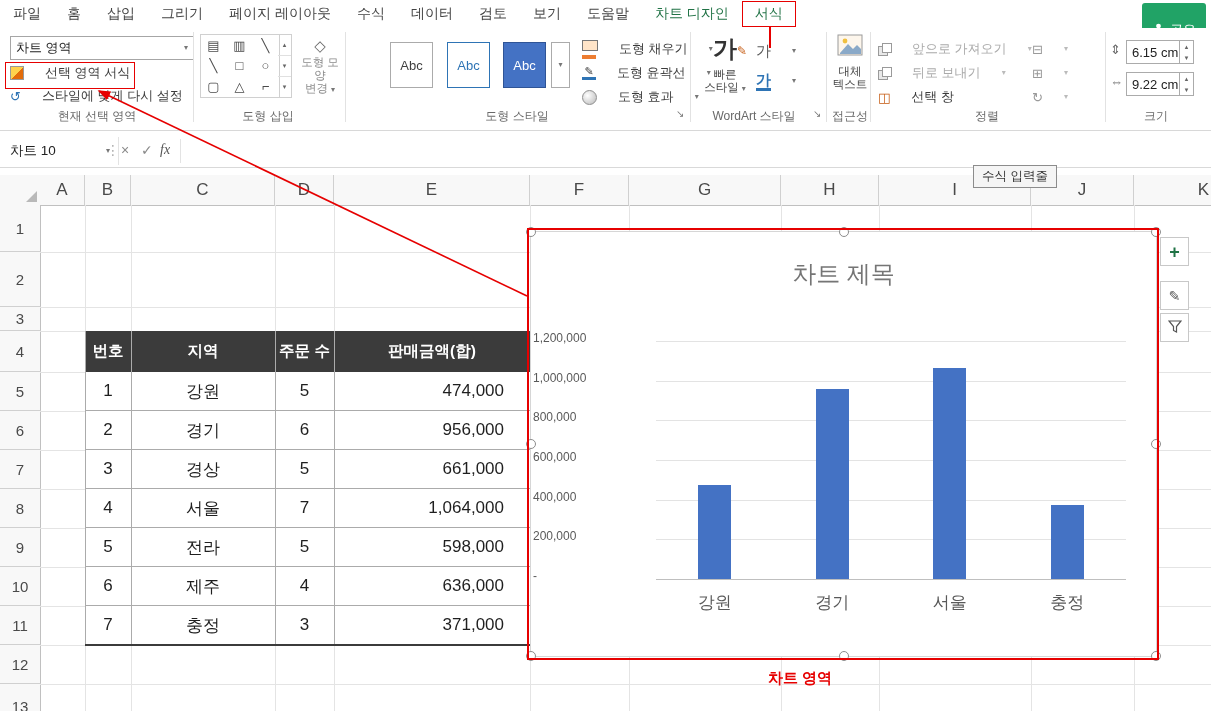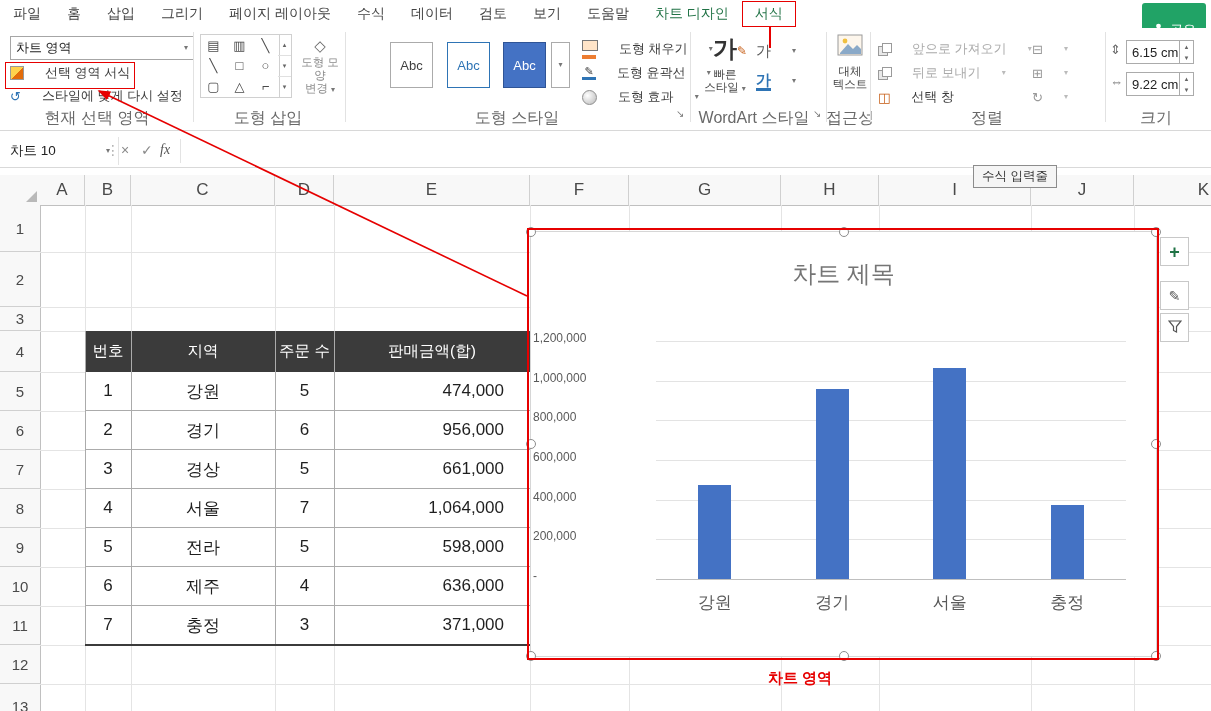--- a/index.html
+++ b/index.html
@@ -10,21 +10,21 @@
   #tabrow{position:absolute;left:0;top:0;width:1211px;height:28px;background:#fff;display:flex;align-items:center;}
   .tab{padding:4px 13px;font-size:14px;color:#444;cursor:default;white-space:nowrap;position:relative;}
   .tab.ctx{color:#217346;}
   .tab.active{outline:1.6px solid #e60000;outline-offset:-1px;}
   .tab.active::after{content:"";position:absolute;left:50%;top:100%;width:2px;height:21px;background:#e60000;z-index:60;}
   #share-btn{position:absolute;right:5px;top:3px;height:22px;background:#21a366;color:#fff;border-radius:3px;
              display:flex;align-items:center;gap:5px;padding:16px 10px;font-size:13px;}
   
   #ribbon{position:absolute;left:0;top:28px;width:1211px;height:102px;background:#fff;border-bottom:1px solid #d8d8d8;font-size:13px;}
   .divider{position:absolute;top:4px;height:90px;width:1px;background:#e2e2e2;}
-  .grp-label{position:absolute;top:80px;height:16px;font-size:16px;color:#696969;text-align:center;}
+  .grp-label{position:absolute;top:80px;height:16px;font-size:12px;color:#696969;text-align:center;}
   .rbtn{position:absolute;display:flex;align-items:center;gap:21px;height:22px;color:#3b3b3b;white-space:nowrap;}
   .rbtn.disabled{color:#aaa;}
   .chev{font-size:8px;color:#777;line-height:1;}
   .combo{position:absolute;border:1px solid #a6a6a6;background:#fff;display:flex;align-items:center;
          justify-content:space-between;padding:0 5px;font-size:13px;color:#222;}
   .launcher{position:absolute;font-size:10px;color:#777;}
   .gal-cell{display:inline-flex;width:25px;height:20px;align-items:center;justify-content:center;font-size:13px;color:#4a4a4a;}
   .abc{position:absolute;top:14px;width:41px;height:44px;border:1px solid #ababab;display:flex;align-items:center;
        justify-content:center;font-size:13px;background:#fff;}
   .vbtn{position:absolute;display:flex;flex-direction:column;align-items:center;color:#3b3b3b;text-align:center;}
@@ -51,21 +51,21 @@
   .rowhdr{position:absolute;left:0;width:40px;background:#f8f8f8;border-right:1px solid #c0c0c0;
           border-bottom:1px solid #d0d0d0;display:flex;align-items:center;justify-content:center;
           font-size:15px;color:#4a4a4a;}
   #corner{position:absolute;left:0;top:175px;width:40px;height:30px;background:#f8f8f8;
           border-right:1px solid #c0c0c0;border-bottom:1px solid #c0c0c0;}
   #corner .tri{position:absolute;right:3px;bottom:3px;width:0;height:0;border-left:11px solid transparent;border-bottom:11px solid #b9b9b9;}
   .gline-v,.gline-h{position:absolute;background:#e4e4e4;}
   
   #table-title{position:absolute;display:flex;align-items:center;justify-content:center;font-size:21px;
                font-weight:bold;color:#111;border-bottom:2.5px solid #1a1a1a;z-index:5;letter-spacing:1px;}
-  .thcell{position:absolute;background:#3b3b3b;color:#fff;font-weight:normal;font-size:15.5px;display:flex;
+  .thcell{position:absolute;background:#3b3b3b;color:#fff;font-weight:bold;font-size:15.5px;display:flex;
           align-items:center;justify-content:center;z-index:5;}
   .tdcell{position:absolute;font-size:17px;color:#1f1f1f;display:flex;align-items:center;z-index:5;background:#fff;
           border-bottom:1px solid #ababab;}
   .tline{position:absolute;background:#ababab;z-index:6;}
   
   #chart{position:absolute;left:530px;top:231px;width:625px;height:424px;background:#fff;border:1px solid #d6d6d6;z-index:10;}
   #chart-title{position:absolute;left:0;top:26px;width:100%;text-align:center;font-size:24px;color:#757575;}
   .ytick{position:absolute;width:112px;text-align:left;font-size:12px;color:#595959;}
   .cgrid{position:absolute;left:125px;width:470px;height:1px;background:#e3e3e3;}
   .cgrid.base{background:#bfbfbf;}

